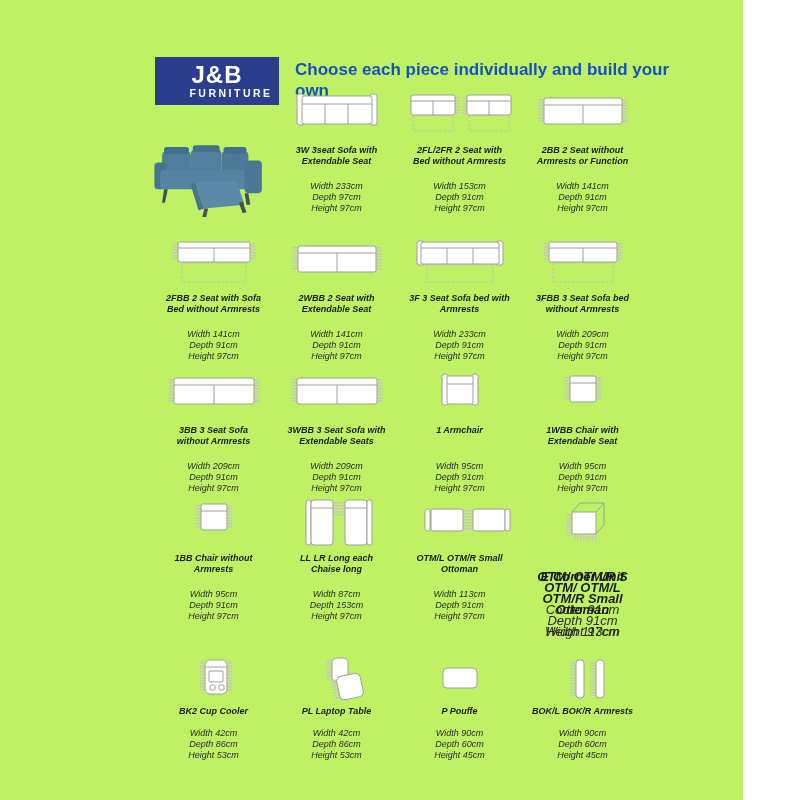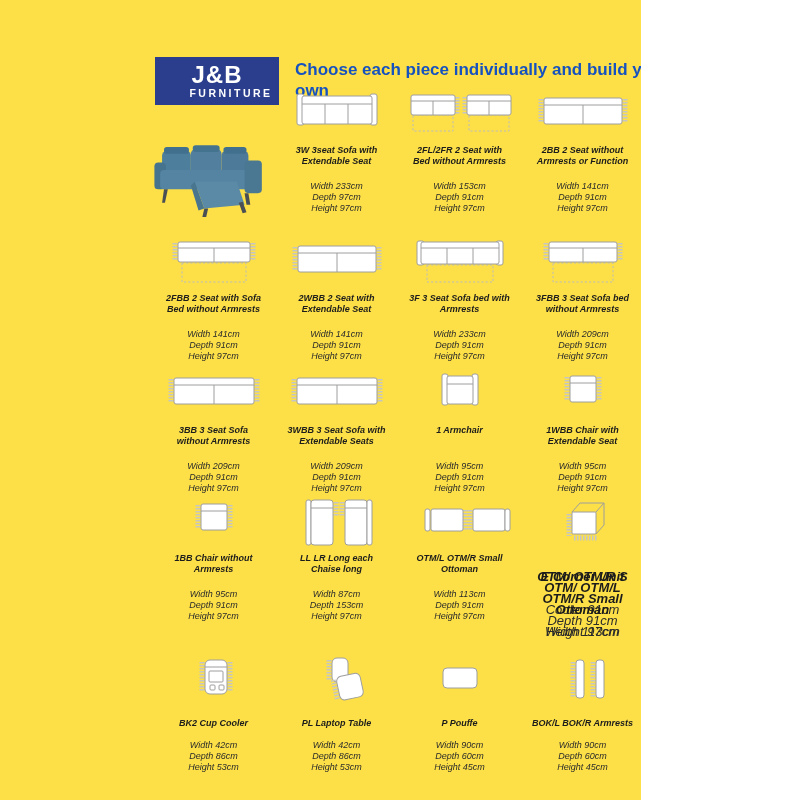--- a/index.html
+++ b/index.html
@@ -1,35 +1,35 @@
 <!DOCTYPE html>
 <html><head>
 <meta charset="utf-8">
 <style>
   html,body{margin:0;padding:0;background:#fff;}
   body{width:800px;height:800px;font-family:"Liberation Sans",sans-serif;}
-  .page{position:relative;width:633px;height:800px;background:#fde047;overflow:hidden;padding-left:8px;}
+  .page{position:relative;width:743px;height:800px;background:#bef264;overflow:hidden;}
 
   .logo{position:absolute;left:155px;top:57px;width:124px;height:48px;background:#2b3e8e;
         color:#fff;display:flex;flex-direction:column;align-items:center;justify-content:center;}
   .logo .l1{font-size:24px;font-weight:bold;line-height:22px;letter-spacing:1px;}
   .logo .l2{font-size:10.5px;font-weight:bold;letter-spacing:2.5px;margin-top:1px;margin-left:28px;}
 
   .heading{position:absolute;left:295px;top:59px;width:395px;color:#1552c0;
            font-weight:bold;font-size:17px;line-height:21px;}
   .heading .ln2{margin-left:6px;}
 
   .grid{position:absolute;left:152px;top:86px;width:492px;display:grid;
         grid-template-columns:repeat(4,123px);
         grid-template-rows:148px 132px 128px 158px 130px;}
   .cell{display:flex;flex-direction:column;align-items:center;text-align:center;font-style:italic;}
   .diagram{height:54px;display:flex;align-items:flex-end;justify-content:center;}
   .title{font-size:9px;font-weight:bold;color:#1c1c1c;line-height:11px;
          min-height:36px;max-width:102px;margin-top:5px;}
-  .compact .title{min-height:22px;margin-top:12px;}
+  .compact .title{min-height:22px;margin-top:0;}
   .dims{font-size:9px;color:#2b2b2b;line-height:11px;}
   .photo-cell svg{margin-top:40px;margin-left:-6px;}
 
   .overlap{position:relative;width:112px;height:78px;margin-top:23px;font-size:13px;line-height:11px;}
   .overlap .layer{position:absolute;left:0;top:0;width:100%;text-align:center;}
   .overlap .t{font-weight:bold;color:#1c1c1c;}
   .overlap .d{color:#2b2b2b;}
   .overlap .sp{height:11px;}
 </style>
 </head>

